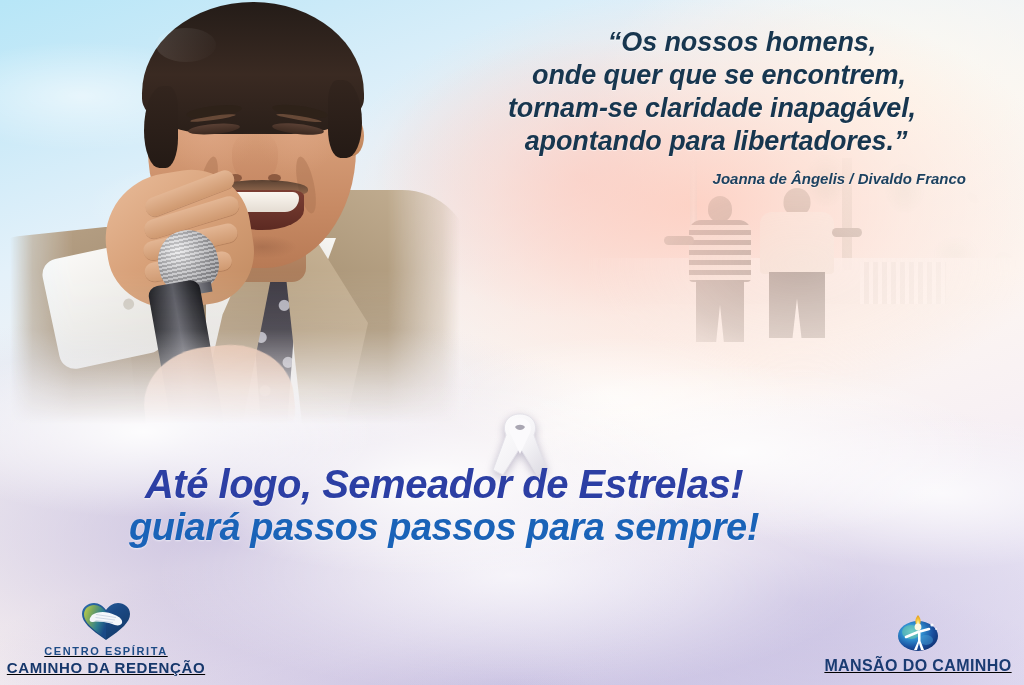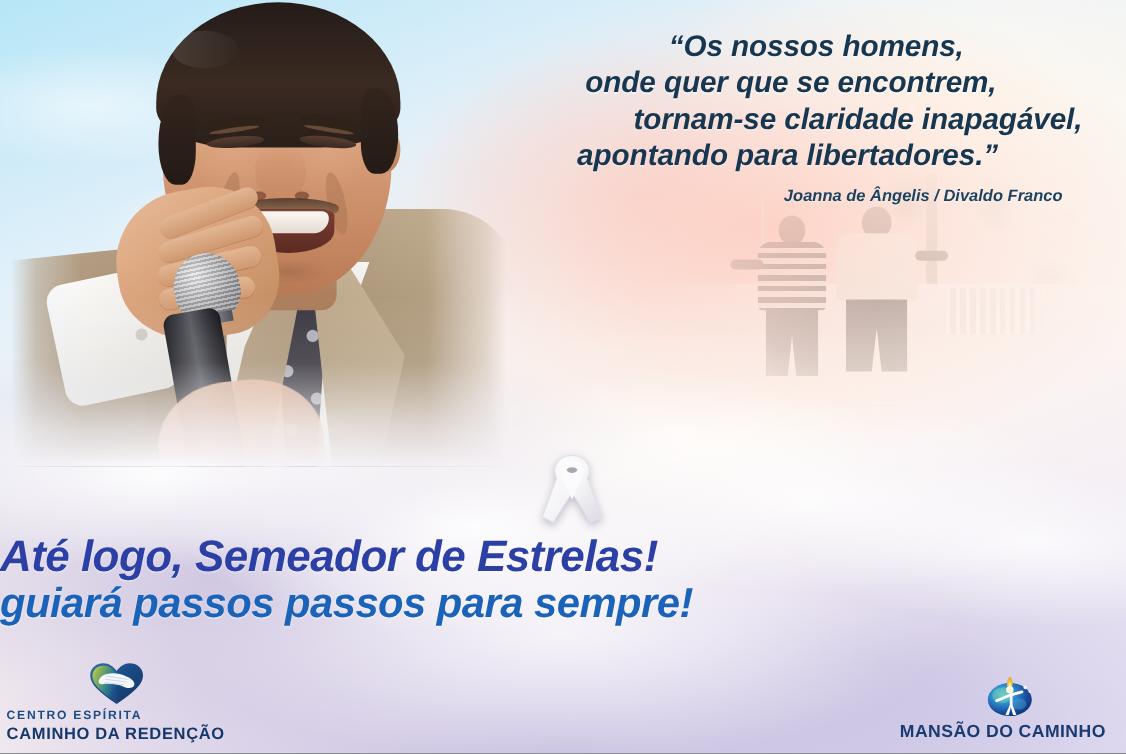--- a/index.html
+++ b/index.html
@@ -355,56 +355,57 @@
     font-weight:bold;
     font-size:27px;
     line-height:33px;
     color:#17364f;
     letter-spacing:-.1px;
     white-space:nowrap;
     text-shadow:0 1px 1px rgba(255,255,255,.55);
   }
   .quote-line.l1{padding-left:60px;}
   .quote-line.l2{padding-left:14px;font-style:italic;}
-  .quote-line.l3{padding-left:0;text-align:right;}
+  .quote-line.l3{padding-left:0;}
   .quote-line.l4{padding-left:8px;}
   .quote-author{
     margin-top:12px;
     padding-right:18px;
     text-align:right;
     font-style:italic;
     font-weight:bold;
     font-size:15px;
     color:#1d4260;
     text-shadow:0 1px 1px rgba(255,255,255,.5);
   }
 
   
   .ribbon{
     position:absolute;left:487px;top:408px;width:66px;height:74px;
     filter:drop-shadow(0 3px 4px rgba(90,80,120,.35));
   }
 
   
   .headline{
-    position:absolute;left:0;top:486px;width:888px;
+    position:absolute;left:0;top:464px;width:888px;
+    text-align:center;
   }
   .hl{
     font-style:italic;
     font-weight:bold;
     white-space:nowrap;
     line-height:1.04;
     letter-spacing:-.5px;
   }
   .hl1{font-size:40px;color:#2c3fa4;text-shadow:0 1px 2px rgba(255,255,255,.6);}
   .hl2{font-size:38px;color:#2446ac;margin-top:2px;text-shadow:0 1px 2px rgba(255,255,255,.6);}
   .hl3{font-size:38px;color:#1a63b8;margin-top:2px;text-shadow:0 1px 2px rgba(255,255,255,.6);}
 
   
-  .logo{position:absolute;text-align:left;}
+  .logo{position:absolute;text-align:center;text-decoration:underline;}
   .logo-left{left:6px;bottom:8px;width:200px;}
   .logo-right{left:818px;bottom:10px;width:200px;}
   .logo-mark{display:block;margin:0 auto 3px;}
   .logo-l1{
     font-size:11px;font-weight:bold;letter-spacing:1.6px;color:#1d4b86;
     line-height:1.25;
   }
   .logo-l2{
     font-size:15px;font-weight:bold;letter-spacing:.6px;color:#16376b;
     line-height:1.2;

